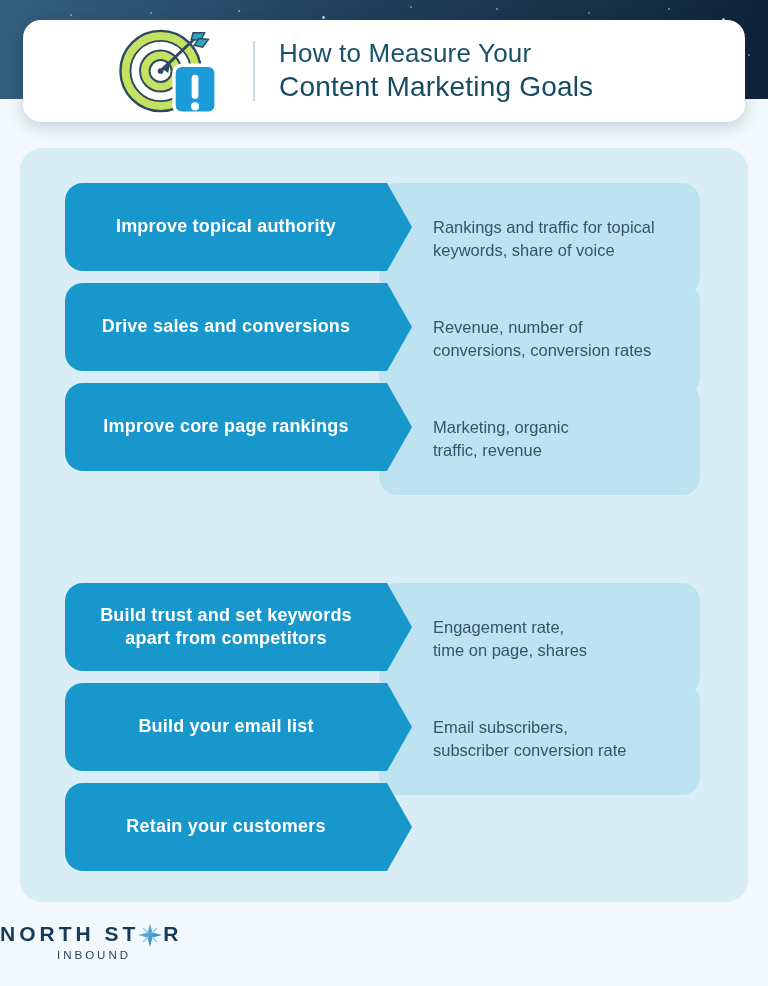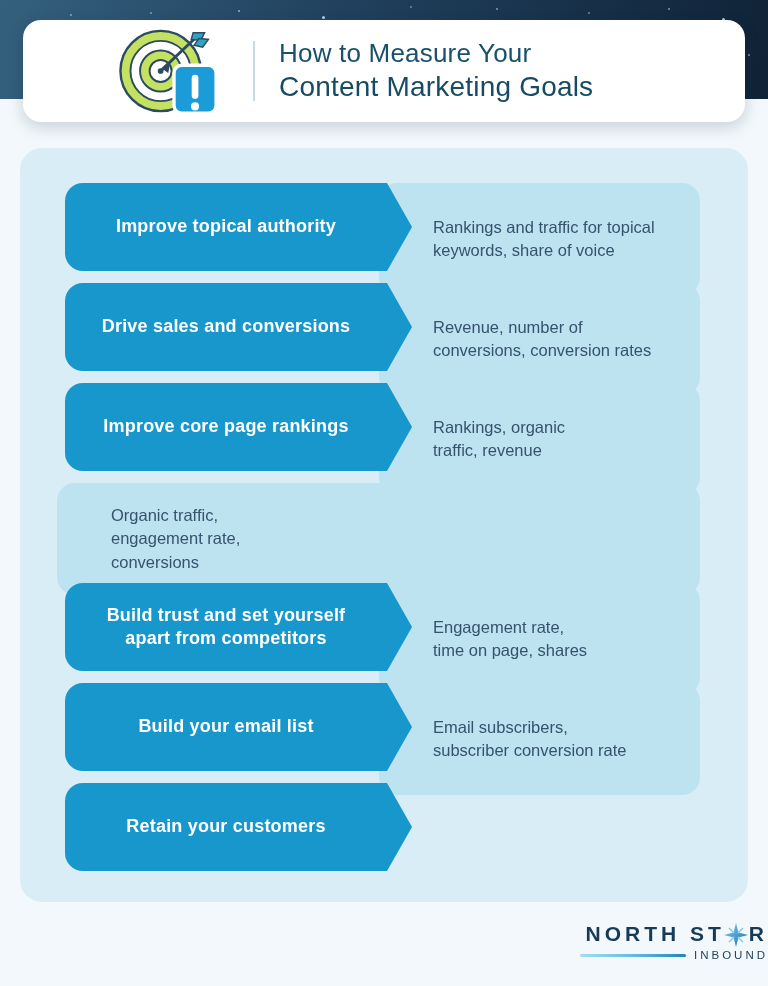--- a/index.html
+++ b/index.html
@@ -68,28 +68,28 @@
     display:flex; align-items:center;
   }
   .metric-text {
     color:#36536e; font-size:16.5px; font-weight:500; line-height:1.4;
     white-space:pre-line; padding-left:54px; padding-right:10px;
   }
 
   
   .footer-logo {
     position:absolute; top:922px; left:0; width:768px;
-    display:flex; flex-direction:column; align-items:flex-end; z-index:2;padding-left:20px;
+    display:flex; flex-direction:column; align-items:flex-start; z-index:2;
   }
   .logo-top {
     display:flex; align-items:center;
     color:#173a57; font-size:21px; font-weight:700; letter-spacing:4px;
   }
   .logo-star-wrap { width:24px; height:24px; margin:0 1px 0 -1px; position:relative; top:1px; }
-  .logo-bottom { display:flex; align-items:center; width:188px; margin-top:3px; }
+  .logo-bottom { display:flex; align-items:center; width:188px; margin-top:3px;flex-direction:column; }
   .logo-line { flex:1; height:3px; margin-right:8px;
     background:linear-gradient(90deg,#a8dcf0 0%,#5bb7e0 55%,#1f85c0 100%);
     border-radius:2px;
   }
   .logo-sub { color:#1d3d59; font-size:11.5px; font-weight:500; letter-spacing:3px; }
 </style>
 </head>
 <body>
 
 <div class="top-band" id="starband">
@@ -158,34 +158,29 @@
     <div class="metric-box">
       <div class="metric-text">Revenue, number of
 conversions, conversion rates</div>
     </div>
   </div>
   <div class="row">
     <div class="goal-box">
       <div class="goal-label">Improve core page rankings</div>
     </div>
     <div class="metric-box">
-      <div class="metric-text">Rankings, organic
+      <div class="metric-text">Marketing, organic
 traffic, revenue</div>
     </div>
   </div>
   <div class="row">
-    <div class="metric-box">
-      <div class="metric-text">Organic traffic,
-engagement rate,
-conversions</div>
-    </div>
-  </div>
-  <div class="row">
-    <div class="goal-box">
-      <div class="goal-label">Build trust and set yourself
+  </div>
+  <div class="row">
+    <div class="goal-box">
+      <div class="goal-label">Build trust and set keywords
 apart from competitors</div>
     </div>
     <div class="metric-box">
       <div class="metric-text">Engagement rate,
 time on page, shares</div>
     </div>
   </div>
   <div class="row">
     <div class="goal-box">
       <div class="goal-label">Build your email list</div>

